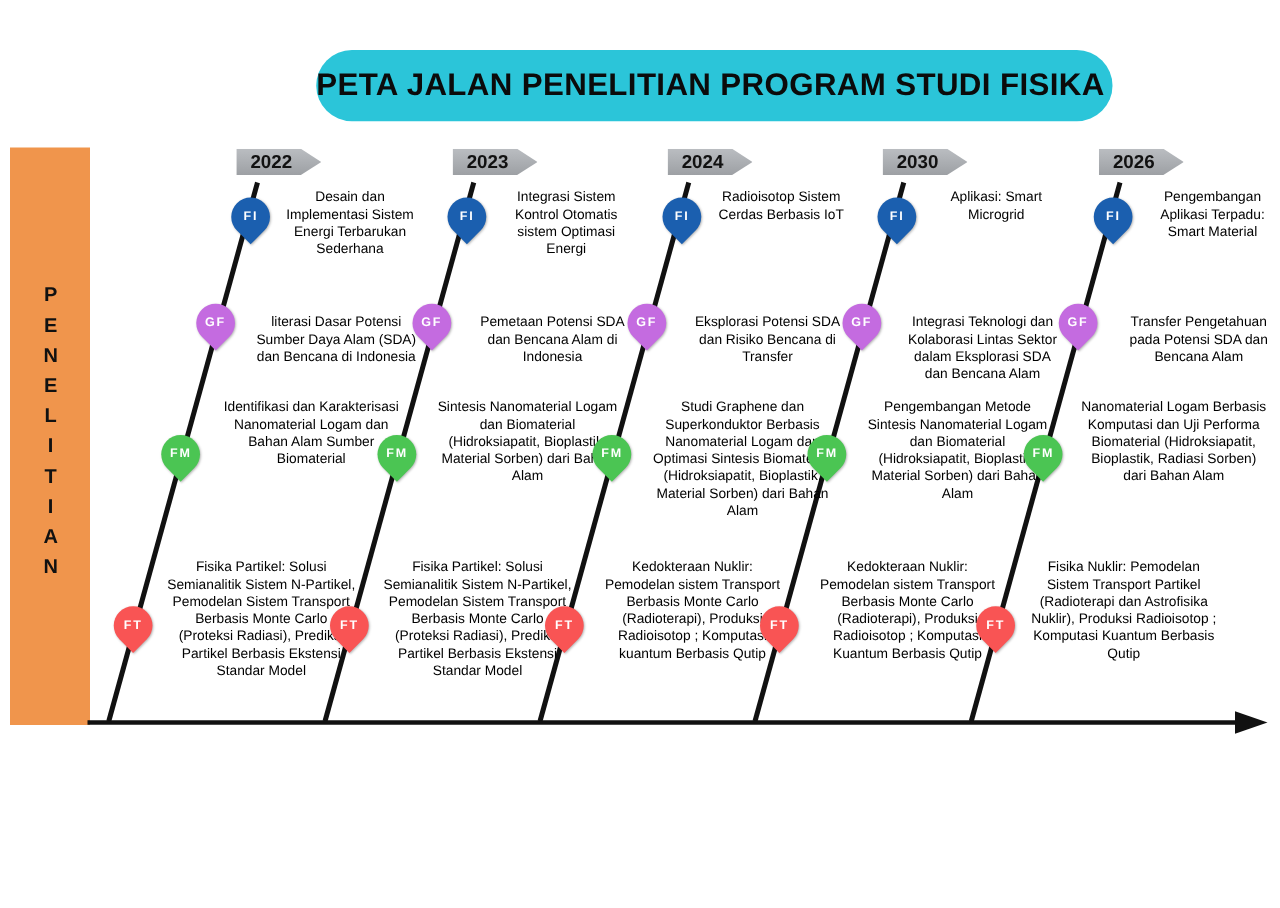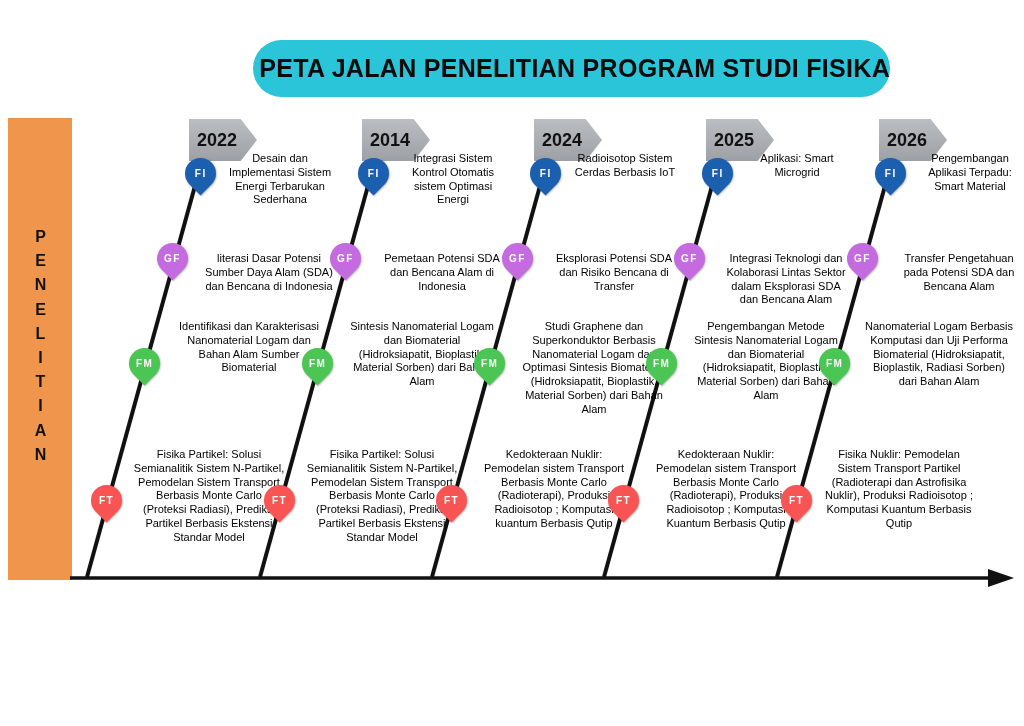--- a/index.html
+++ b/index.html
@@ -9,36 +9,36 @@
 
   
   .side-bar { position:absolute; left:8px; top:118px; width:64px; height:462px;
               background:#F0954C; display:flex; align-items:center; justify-content:center; }
   .side-text { writing-mode:vertical-lr; text-orientation:upright; letter-spacing:0.45em;
                font-weight:bold; font-size:16px; color:#111; }
 
   
   .title-pill { position:absolute; left:253px; top:40px; width:637px; height:57px;
                 background:#2BC5D9; border-radius:29px; display:flex; align-items:center;
-                justify-content:flex-end; z-index:3; }
+                justify-content:flex-start; z-index:3; }
   .title-pill span { font-weight:800; font-size:25px; color:#0b0b0b; letter-spacing:0.3px; }
 
   
   .lines { position:absolute; left:0; top:0; z-index:1; }
   .diag { stroke:#111; stroke-width:4; }
   .axis-line { stroke:#111; stroke-width:3.5; }
 
   
   .year { position:absolute; top:0; width:0; height:726px; z-index:2; }
 
-  .badge { position:absolute; left:104px; top:119px; width:68px; height:42px;
+  .badge { position:absolute; left:104px; top:119px; width:68px; height:21px;
            background:linear-gradient(180deg,#babdc1,#9da0a4);
            clip-path:polygon(0 0,76% 0,100% 50%,76% 100%,0 100%);
            display:flex; align-items:center; justify-content:center;
-           padding-right:12px; font-weight:bold; font-size:18px; color:#111; }
+           padding-right:12px; font-weight:bold; font-size:15px; color:#111; }
 
   .pin { position:absolute; width:31px; height:31px; border-radius:50% 50% 50% 0;
          transform:rotate(-45deg); display:flex; align-items:center; justify-content:center;
          box-shadow:0 1px 2px rgba(0,0,0,.3); z-index:2; }
   .pin-label { transform:rotate(45deg); color:#fff; font-weight:bold; font-size:10px; letter-spacing:1.5px; }
   .pin.fi { background:#1B5FAF; left:100px; top:158px; }
   .pin.gf { background:#C46BE0; left:72px;  top:243px; }
   .pin.fm { background:#4BC553; left:44px;  top:348px; }
   .pin.ft { background:#F95454; left:6px;   top:485px; }
 
@@ -92,21 +92,21 @@
     </div>
     <div class="txt fm-txt">Identifikasi dan Karakterisasi Nanomaterial Logam dan Bahan Alam Sumber Biomaterial</div>
     <div class="pin ft">
       <span class="pin-label">FT</span>
     </div>
     <div class="txt ft-txt">Fisika Partikel: Solusi Semianalitik Sistem N-Partikel, Pemodelan Sistem Transport Berbasis Monte Carlo (Proteksi Radiasi), Prediksi Partikel Berbasis Ekstensi Standar Model</div>
   </div>
 
   <div class="year y1">
     <div class="badge">
-      <span>2014</span>
+      <span>2023</span>
     </div>
     <div class="pin fi">
       <span class="pin-label">FI</span>
     </div>
     <div class="txt fi-txt">Integrasi Sistem Kontrol Otomatis sistem Optimasi Energi</div>
     <div class="pin gf">
       <span class="pin-label">GF</span>
     </div>
     <div class="txt gf-txt">Pemetaan Potensi SDA dan Bencana Alam di Indonesia</div>
     <div class="pin fm">
@@ -136,21 +136,21 @@
     </div>
     <div class="txt fm-txt">Studi Graphene dan Superkonduktor Berbasis Nanomaterial Logam dan Optimasi Sintesis Biomaterial (Hidroksiapatit, Bioplastik, Material Sorben) dari Bahan Alam</div>
     <div class="pin ft">
       <span class="pin-label">FT</span>
     </div>
     <div class="txt ft-txt">Kedokteraan Nuklir: Pemodelan sistem Transport Berbasis Monte Carlo (Radioterapi), Produksi Radioisotop ; Komputasi kuantum Berbasis Qutip</div>
   </div>
 
   <div class="year y3">
     <div class="badge">
-      <span>2025</span>
+      <span>2030</span>
     </div>
     <div class="pin fi">
       <span class="pin-label">FI</span>
     </div>
     <div class="txt fi-txt">Aplikasi: Smart Microgrid</div>
     <div class="pin gf">
       <span class="pin-label">GF</span>
     </div>
     <div class="txt gf-txt">Integrasi Teknologi dan Kolaborasi Lintas Sektor dalam Eksplorasi SDA dan Bencana Alam</div>
     <div class="pin fm">

